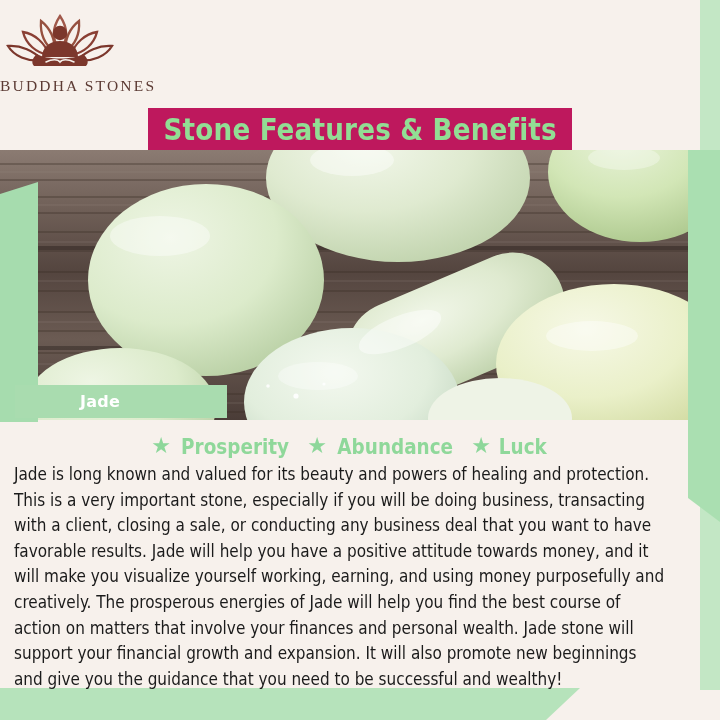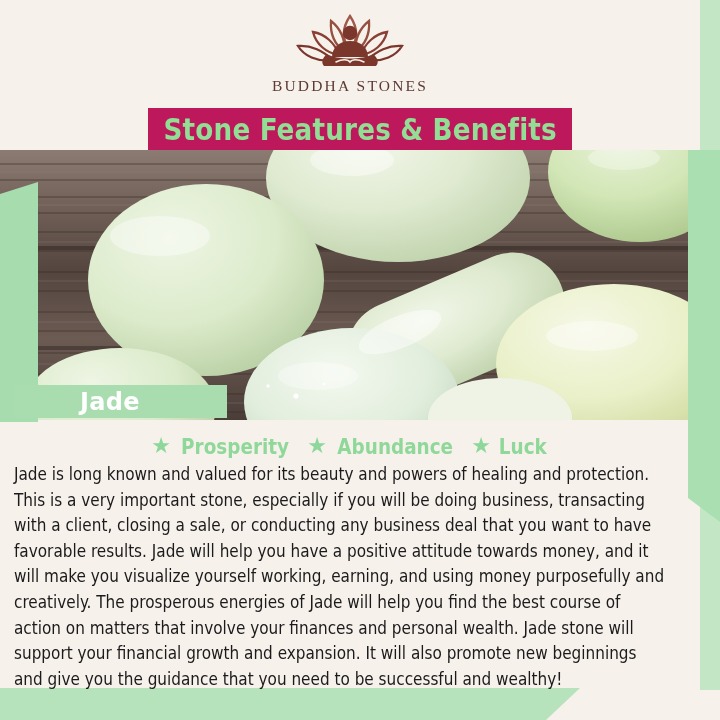--- a/index.html
+++ b/index.html
@@ -45,21 +45,21 @@
   }
   
   .left-under{
     position:absolute;left:0;top:420px;width:42px;height:268px;
     background:#f7f1ec;z-index:5;
   }
 
   
   .logo-wrap{
     position:absolute;left:0;top:8px;width:700px;height:104px;
-    display:flex;flex-direction:column;align-items:center;justify-content:flex-start;
+    display:flex;flex-direction:column;align-items:flex-start;justify-content:flex-start;
     z-index:8;
   }
   .logo-mark{width:120px;height:68px;display:block;}
   .logo-text{
     font-family:"Liberation Serif","DejaVu Serif",serif;
     font-size:15.5px;letter-spacing:2.2px;color:#5b3a33;margin-top:1px;
   }
 
   
   .title-banner{
@@ -79,21 +79,21 @@
     overflow:hidden;z-index:4;background:#6b5a52;
   }
   .photo svg{display:block;width:720px;height:270px;}
 
   
   .jade-bar{
     position:absolute;left:15px;top:385px;width:212px;height:33px;
     background:#a9dcaf;z-index:7;display:flex;align-items:center;
   }
   .jade-bar span{
-    color:#ffffff;font-weight:bold;font-size:24px;margin-left:65px;letter-spacing:.3px;
+    color:#ffffff;font-weight:bold;font-size:16px;margin-left:65px;letter-spacing:.3px;
     font-family:"DejaVu Sans","Liberation Sans",sans-serif;
   }
 
   
   .benefits{
     position:absolute;left:0;top:430px;width:700px;height:32px;
     display:flex;align-items:center;justify-content:center;gap:14px;z-index:8;
   }
   .benefit{display:flex;align-items:center;gap:6px;}
   .star{color:#8dd79a;font-size:22px;line-height:1;}

